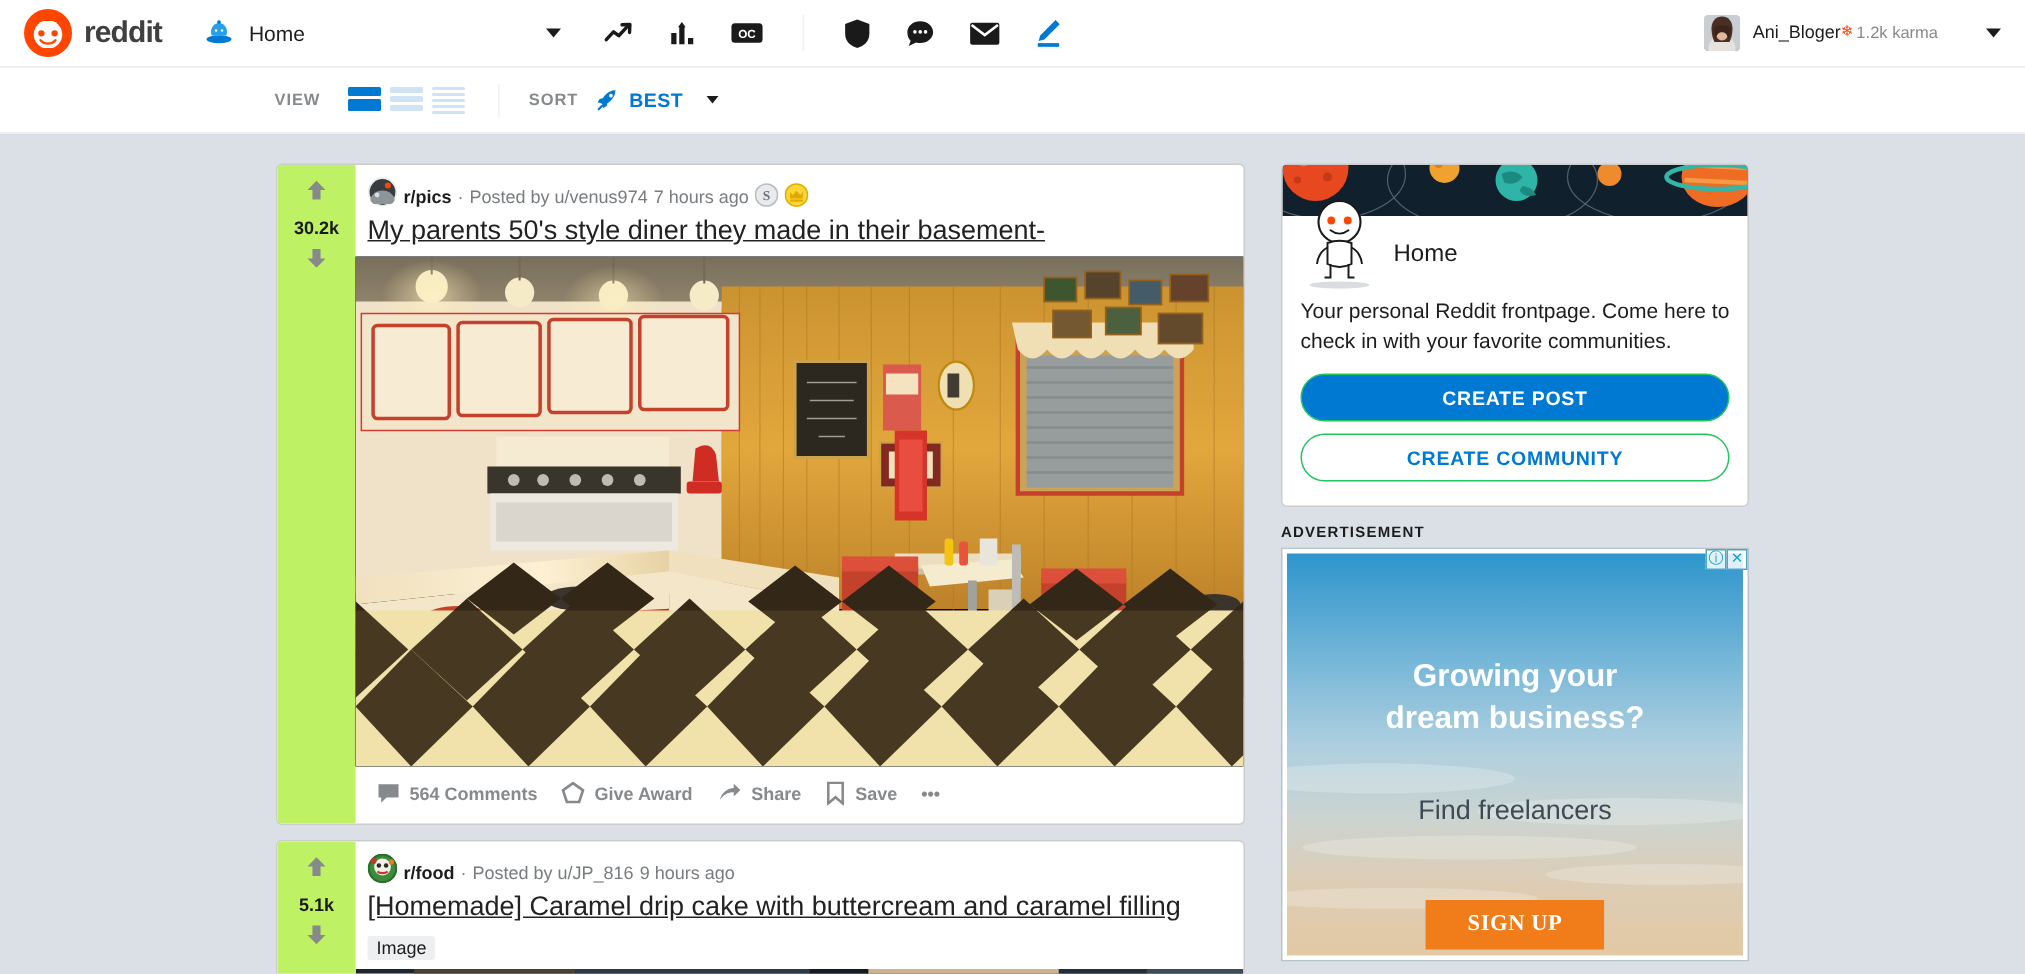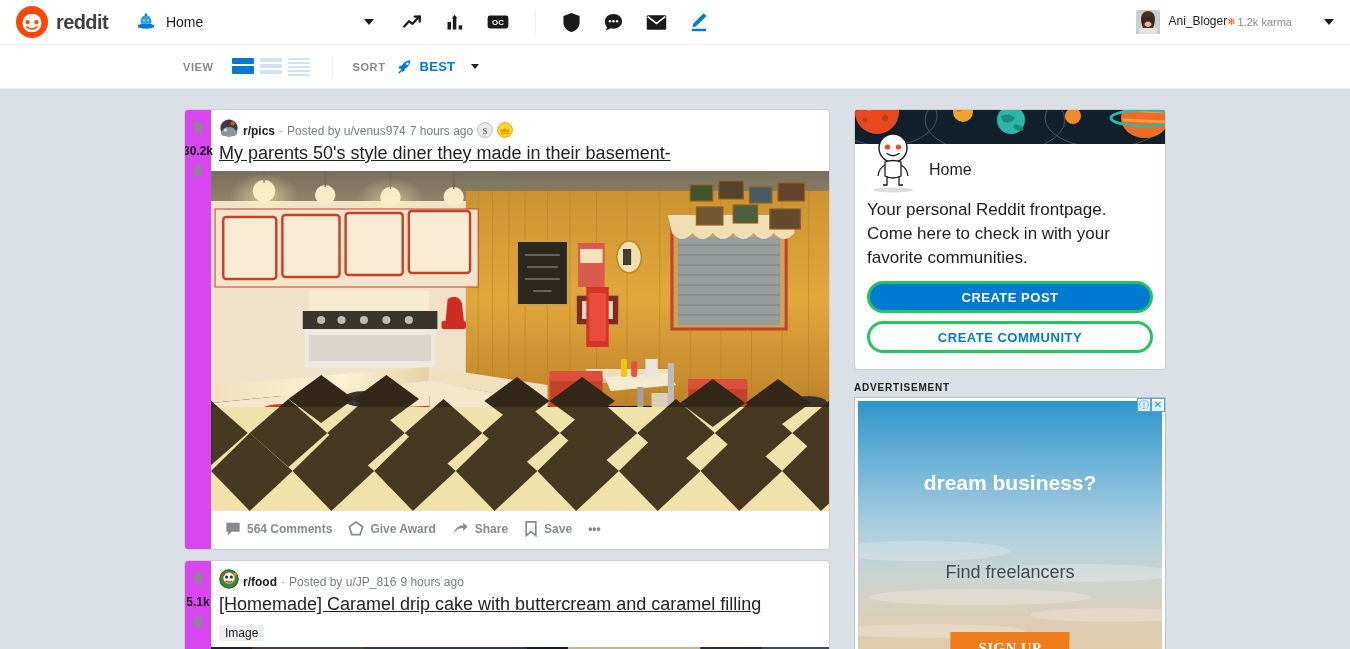--- a/index.html
+++ b/index.html
@@ -95,21 +95,21 @@
   .page { display: flex; justify-content: center; gap: 24px; padding-top: 20px; height: 560px; }
   .feed { width: 646px; flex: none; }
   .side { width: 312px; flex: none; }
 
   
   .post {
     background: #fff; border: 1px solid #ccc; border-radius: 4px;
     display: flex; margin-bottom: 10px; overflow: hidden;
   }
   .votes {
-    width: 26px; flex: none; background: #d946ef; padding-top: 8px;
+    width: 52px; flex: none; background: #bef264; padding-top: 8px;
     display: flex; flex-direction: column; align-items: center; gap: 4px;
   }
   .arrow { cursor: pointer; }
   .score { font-size: 12px; font-weight: 700; color: #1a1a1b; }
   .post-body { flex: 1; min-width: 0; padding: 8px 0 0 0; }
   .post-meta { font-size: 12px; color: #787c7e; display: flex; align-items: flex-end; flex-wrap: wrap; gap: 4px; padding: 0 8px; }
   .sub-avatar { width: 20px; height: 20px; border-radius: 50%; flex: none; overflow: hidden; position: relative; }
   .sub-name { font-size: 12px; font-weight: 700; color: #1c1c1c; cursor: pointer; }
   .dot { color: #787c7e; }
   .award { width: 16px; height: 16px; border-radius: 50%; flex: none; }
@@ -128,25 +128,25 @@
     display: flex; align-items: center; gap: 6px; padding: 6px 6px;
     font-size: 12px; font-weight: 700; color: #878a8c; border-radius: 2px; cursor: pointer;
   }
 
   
   .card { background: #fff; border: 1px solid #ccc; border-radius: 4px; overflow: hidden; }
   .card-banner { height: 34px; position: relative; background: #11202d; overflow: hidden; }
   .card-head { display: flex; align-items: center; gap: 10px; padding: 0 12px; margin-top: -12px; }
   .snoo-box { width: 52px; height: 62px; position: relative; flex: none; }
   .card-title { font-size: 16px; color: #1c1c1c; padding-top: 14px; }
-  .card-desc { font-size: 17px; color: #1c1c1c; line-height: 1.4; padding: 4px 12px 12px 12px; }
+  .card-desc { font-size: 14px; color: #1c1c1c; line-height: 1.4; padding: 4px 12px 12px 12px; }
   .btn {
     display: block; width: calc(100% - 24px); margin: 0 12px 8px 12px; height: 32px;
     border-radius: 16px; font-size: 13px; font-weight: 700; letter-spacing: .5px;
-    cursor: pointer; border: 3px solid #22c55e; font-family: inherit;
+    cursor: pointer; border: 1px solid #22c55e; font-family: inherit;
   }
   .btn-primary { background: #0079d3; color: #fff; }
   .btn-outline { background: #fff; color: #0079d3; }
 
   .ad-wrap { margin-top: 12px; }
   .ad-label { font-size: 10px; font-weight: 700; color: #1c1c1c; letter-spacing: .8px; margin-bottom: 4px; }
   .ad-box { border: 1px solid #b8c4cc; background: #fff; padding: 3px; position: relative; }
   .ad-inner { width: 100%; height: 268px; position: relative; overflow: hidden;
     background: linear-gradient(180deg,#2e95cc 0%,#74b6d8 26%,#aecfdf 48%,#ccd4d0 66%,#ddcdb5 82%,#e3c9a4 100%); }
   .ad-ctrls { position: absolute; top: 0; right: 0; display: flex; z-index: 5; }
@@ -719,20 +719,21 @@
           <svg width="100%" height="268" viewBox="0 0 300 268" preserveAspectRatio="none" style="position:absolute;inset:0;">
             <g fill="#fff" opacity="0.22">
               <ellipse cx="60" cy="150" rx="90" ry="10"></ellipse>
               <ellipse cx="220" cy="172" rx="95" ry="9"></ellipse>
               <ellipse cx="120" cy="196" rx="110" ry="8"></ellipse>
               <ellipse cx="250" cy="214" rx="80" ry="7"></ellipse>
               <ellipse cx="70" cy="230" rx="95" ry="7"></ellipse>
             </g>
           </svg>
           <div class="ad-h">
+            <div>Growing your</div>
             <div>dream business?</div>
           </div>
           <div class="ad-sub">
             <div>Find freelancers</div>
           </div>
           <button class="ad-btn">SIGN UP</button>
         </div>
       </div>
     </div>
   </div>

